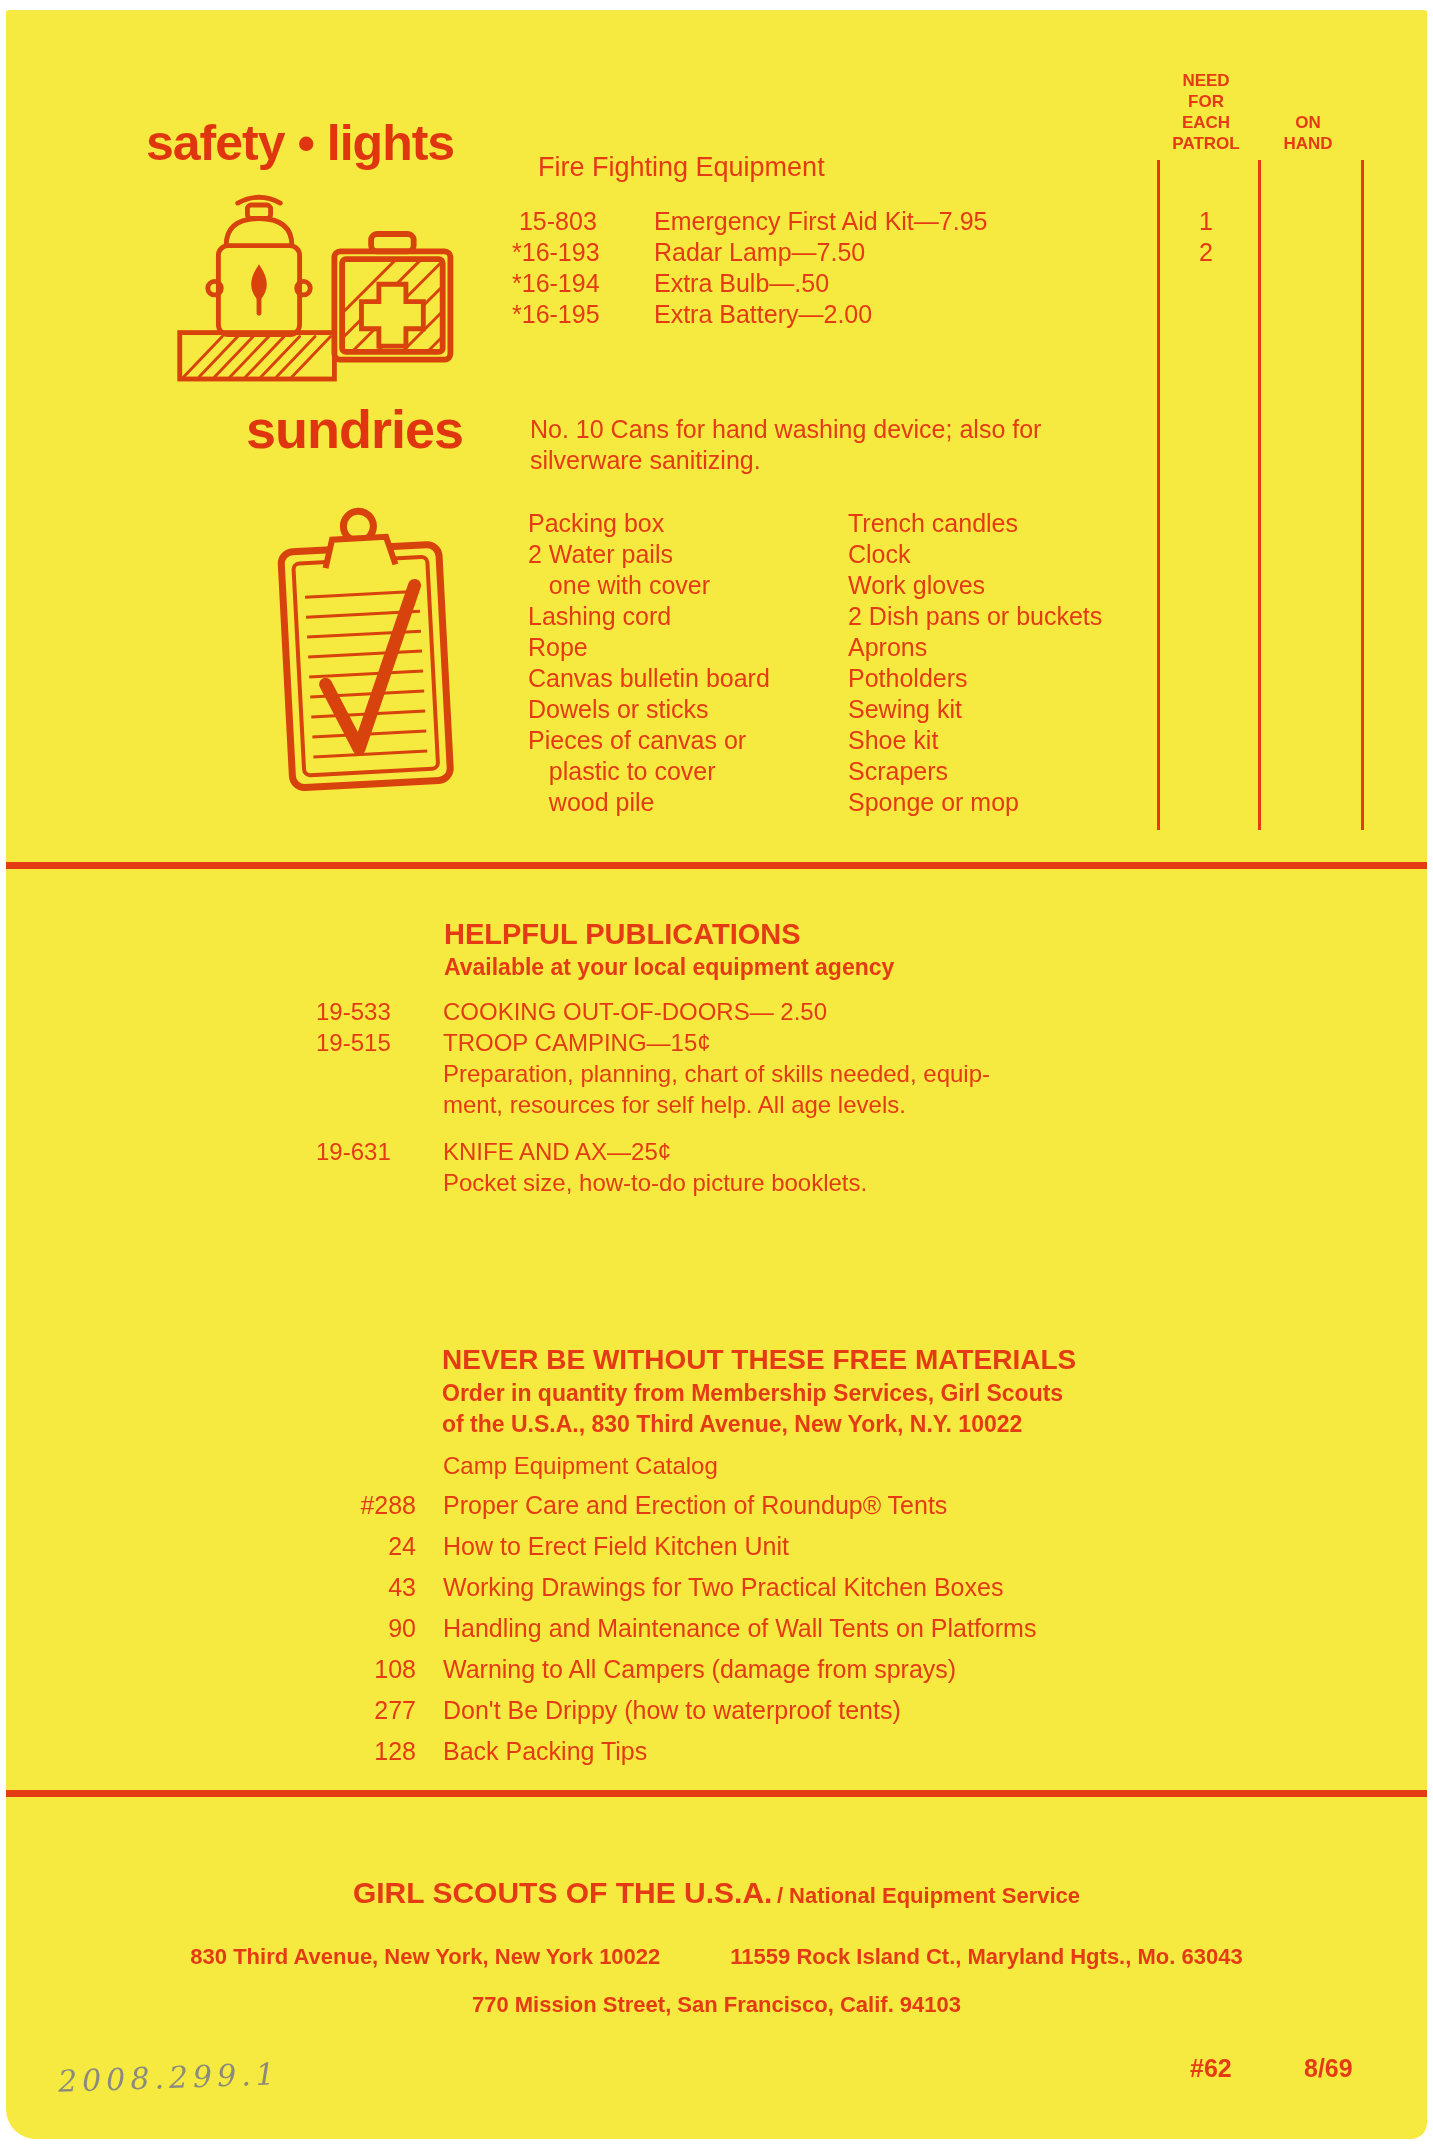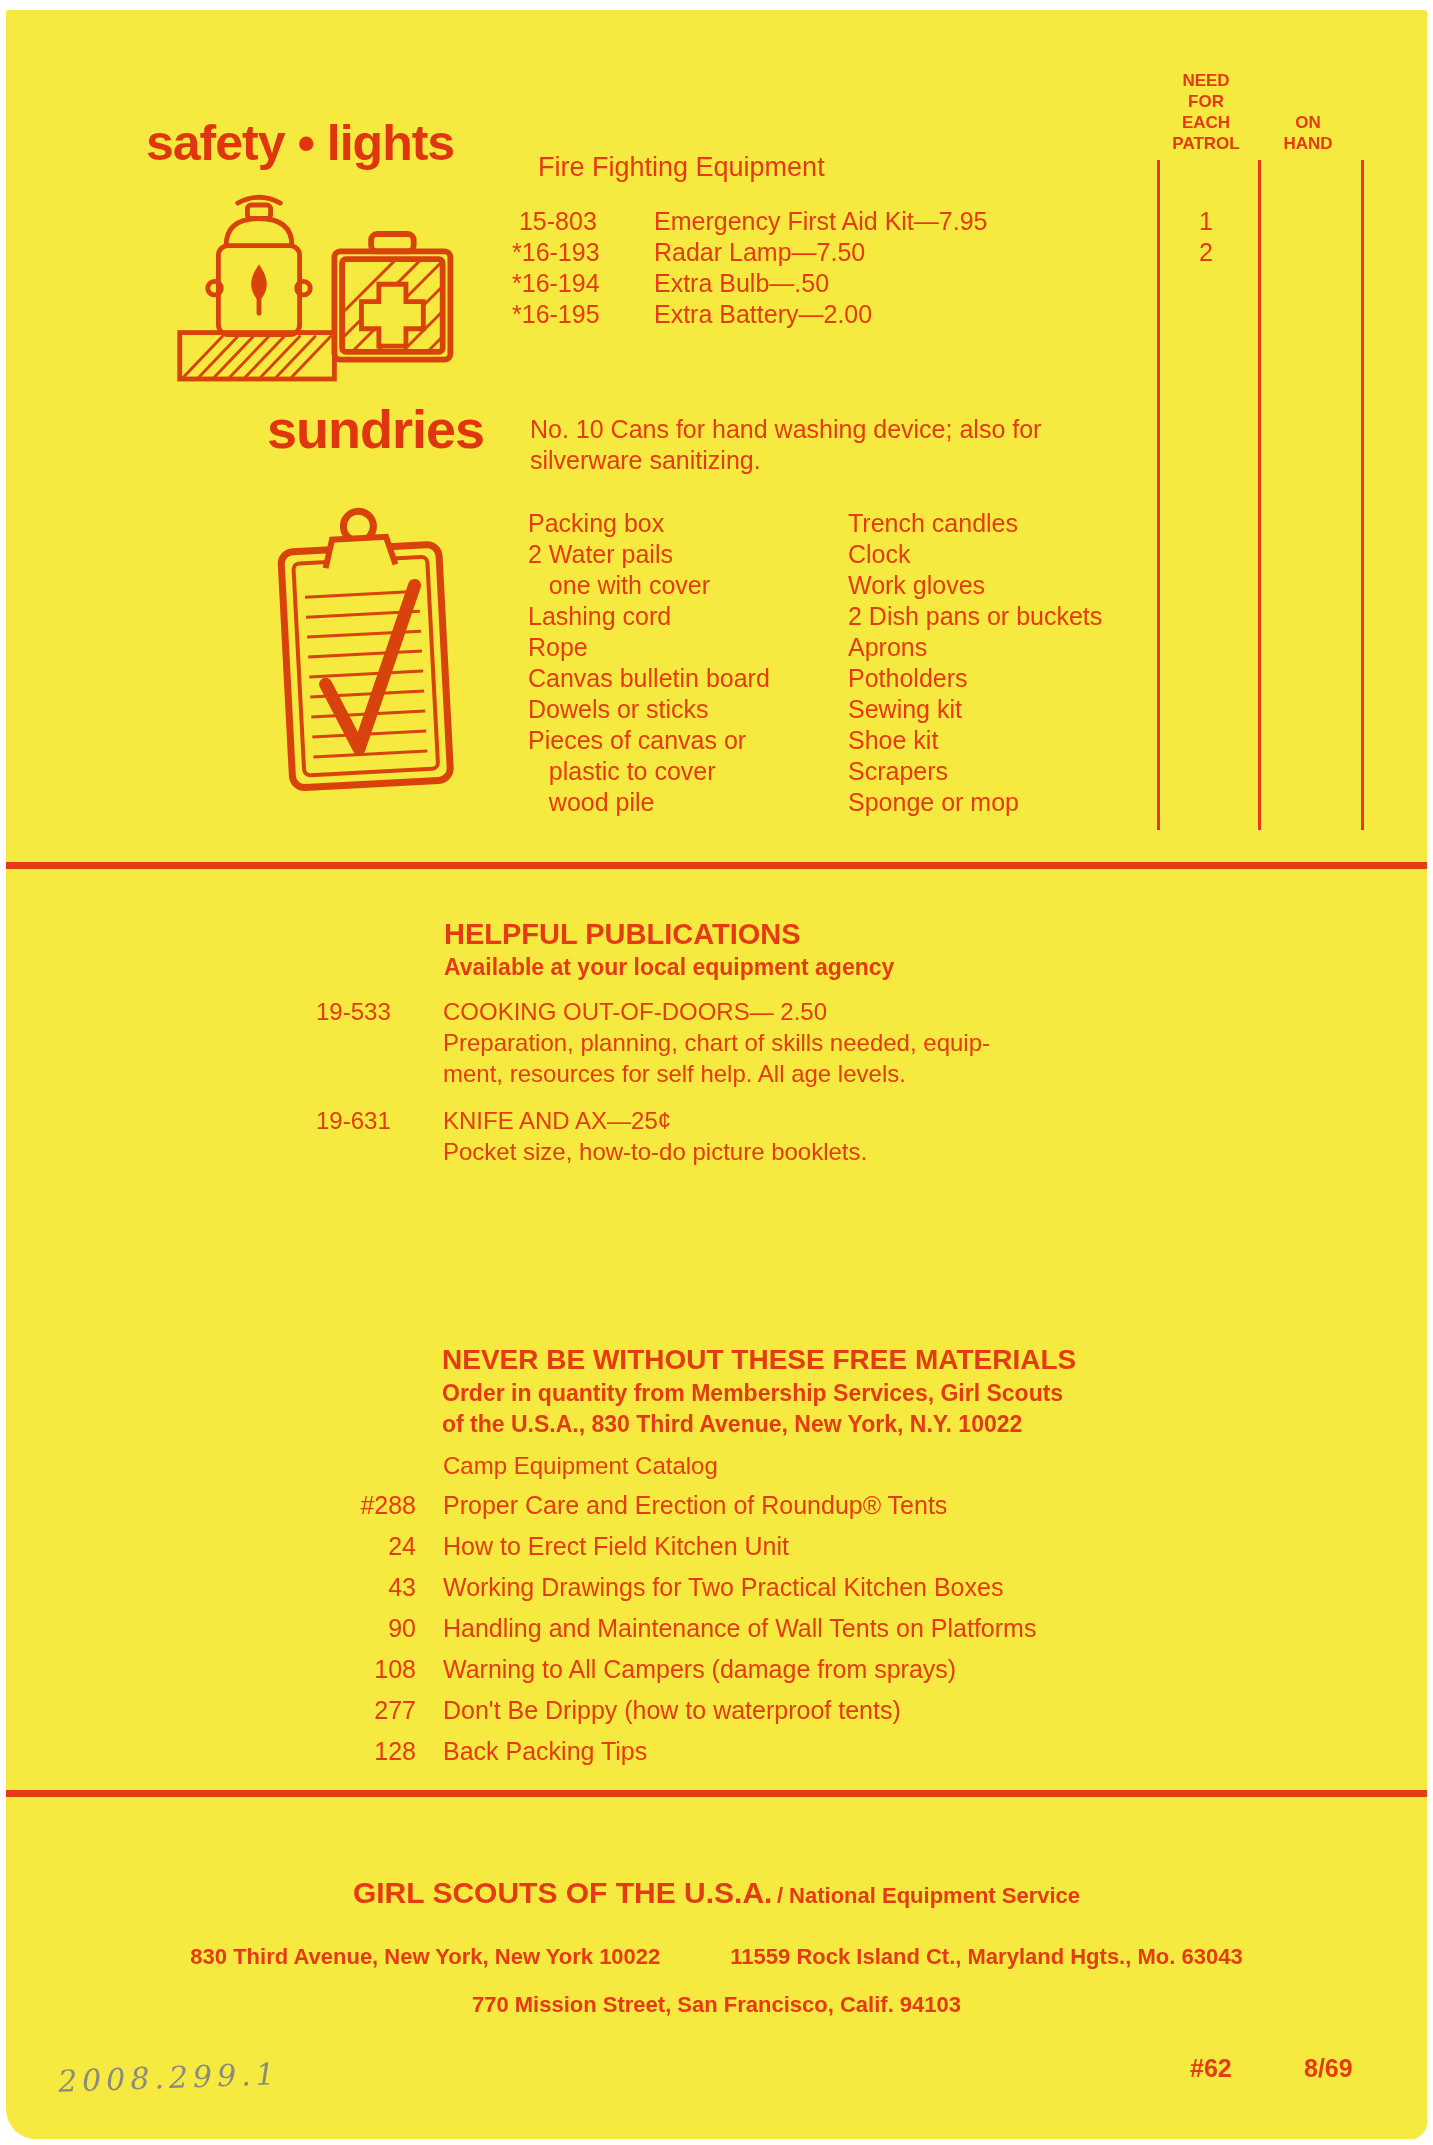--- a/index.html
+++ b/index.html
@@ -20,21 +20,21 @@
   }
 
   
   .big-head {
     position:absolute;
     font-weight:bold;
     letter-spacing:-1px;
     color:#e0360f;
   }
   .safety-head { left:140px; top:104px; font-size:50px; }
-  .sundries-head { left:261px; top:388px; font-size:54px; }
+  .sundries-head { left:240px; top:388px; font-size:54px; }
 
   .fire-sub { position:absolute; left:532px; top:142px; font-size:27px; }
 
   
   .col-head {
     position:absolute;
     font-size:17px;
     font-weight:bold;
     line-height:21px;
     text-align:center;
@@ -271,20 +271,24 @@
   <div class="pub-list">
 
       <div class="pub-item">
         <div class="pub-row">
           <span class="pub-code">19-533</span>
           <span class="pub-title">COOKING OUT-OF-DOORS— 2.50</span>
         </div>
       </div>
 
       <div class="pub-item">
+        <div class="pub-row">
+          <span class="pub-code">19-515</span>
+          <span class="pub-title">TROOP CAMPING—15¢</span>
+        </div>
         <div class="pub-desc">Preparation, planning, chart of skills needed, equip-
 ment, resources for self help. All age levels.</div>
       </div>
 
 
       <div class="pub-item">
         <div class="pub-row">
           <span class="pub-code">19-631</span>
           <span class="pub-title">KNIFE AND AX—25¢</span>
         </div>

